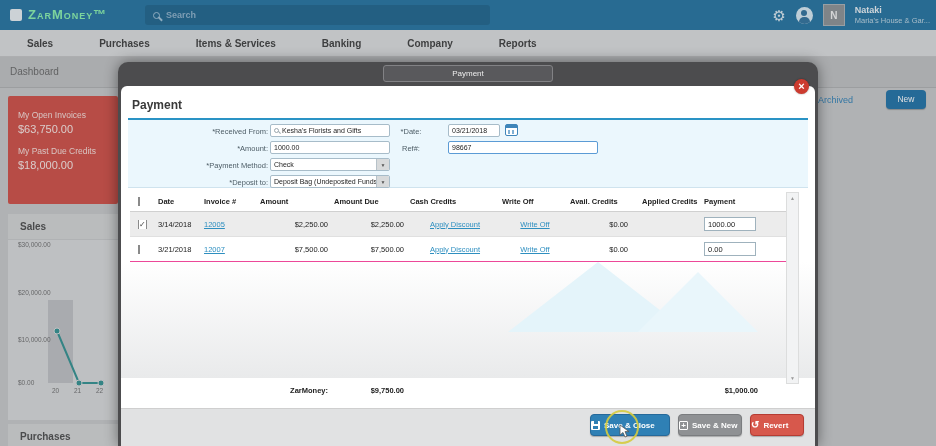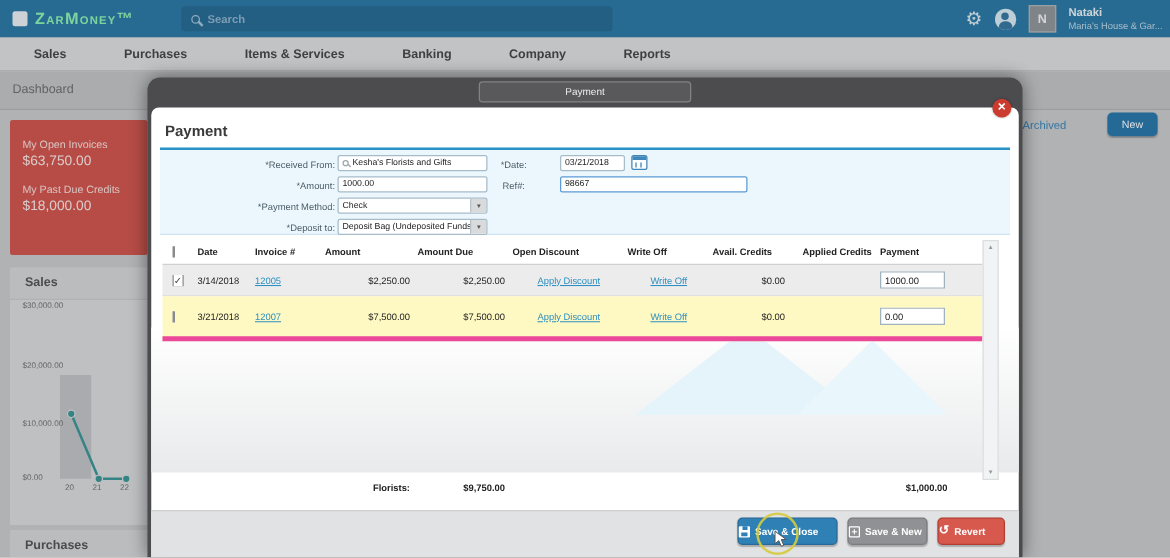--- a/index.html
+++ b/index.html
@@ -69,21 +69,21 @@
   .mag-gray::after { content:""; position:absolute; width:3px; height:1px; background:#9aa7ae; transform:rotate(45deg); right:-2.5px; bottom:-1px; }
   .sel-arrow { position:absolute; right:0; top:0; width:13px; height:100%; background:#d8dadb; border-left:1px solid #b7c2c9; color:#555; font-size:5px; display:flex; align-items:center; justify-content:center; }
   .cal-icon { position:absolute; width:13px; height:12px; border:1px solid #3f86ba; border-radius:2px; background:#fff; }
   .cal-icon::before { content:""; position:absolute; left:0; top:0; width:100%; height:3px; background:#3f86ba; }
   .cal-icon::after { content:""; position:absolute; left:2px; top:5px; width:8px; height:4px; background:repeating-linear-gradient(90deg,#7fb0d4 0 2px,transparent 2px 4px); }
 
   
   .grid-row { position:absolute; left:12px; width:656px; display:grid; grid-template-columns:26px 46px 56px 74px 76px 92px 68px 72px 62px 84px; align-items:center; font-size:7.5px; color:#222; z-index:11; }
   .thead { top:130px; height:20px; font-weight:bold; border-bottom:1px solid #d0d0d0; background:#fff; }
   .row1 { top:150px; height:25px; background:#ececec; border-bottom:1px solid #e0e0e0; }
-  .row2 { top:175px; height:36px; background:#fef9c3; border-bottom:4px solid #ec4899; }
+  .row2 { top:175px; height:25px; background:#ffffff; border-bottom:1px solid #ec4899; }
   .cell { padding-left:2px; overflow:hidden; white-space:nowrap; }
   .t-right { text-align:right; padding-right:4px; }
   .t-center { text-align:center; }
   .pr12 { padding-right:12px; }
   .link { color:#2e8fc0; text-decoration:underline; }
   .cbx { width:9px; height:9px; border:1px solid #8a8a8a; background:#fff; border-radius:1px; margin-left:6px; font-size:8px; line-height:8px; color:#444; text-align:center; }
   .cbx.checked::after { content:"\2713"; }
   .pay-input { width:52px; height:14px; border:1px solid #9fb2bd; background:#fff; font-size:7.5px; padding:0 3px; display:flex; align-items:center; }
 
   .watermark { position:absolute; left:370px; top:192px; width:280px; height:80px; z-index:10; overflow:hidden; }
@@ -231,21 +231,21 @@
       <div class="mt1"></div>
         <div class="mt2"></div>
     </div>
 
     <div class="grid-row thead">
       <span class="cell"><span class="cbx"></span></span>
       <span class="cell">Date</span>
       <span class="cell">Invoice #</span>
       <span class="cell">Amount</span>
       <span class="cell">Amount Due</span>
-      <span class="cell">Open Discount</span>
+      <span class="cell">Cash Credits</span>
       <span class="cell">Write Off</span>
       <span class="cell">Avail. Credits</span>
       <span class="cell">Applied Credits</span>
       <span class="cell">Payment</span>
     </div>
 
     <div class="grid-row row1">
       <span class="cell"><span class="cbx checked"></span></span>
       <span class="cell">3/14/2018</span>
       <span class="cell link">12005</span>
@@ -277,21 +277,21 @@
 
     <div class="scrollbar">
       <span class="sb-arrow sb-up">▲</span>
       <span class="sb-arrow sb-down">▼</span>
     </div>
 
     <div class="grid-row subtotals">
       <span class="cell"></span>
         <span class="cell"></span>
         <span class="cell"></span>
-      <span class="cell t-right">Florists:</span>
+      <span class="cell t-right">ZarMoney:</span>
       <span class="cell t-right">$9,750.00</span>
       <span class="cell"></span>
         <span class="cell"></span>
         <span class="cell"></span>
         <span class="cell"></span>
       <span class="cell t-right" style="padding-right:28px">$1,000.00</span>
     </div>
 
     <div class="modal-footer"></div>
     <div class="btn btn-save-close">

